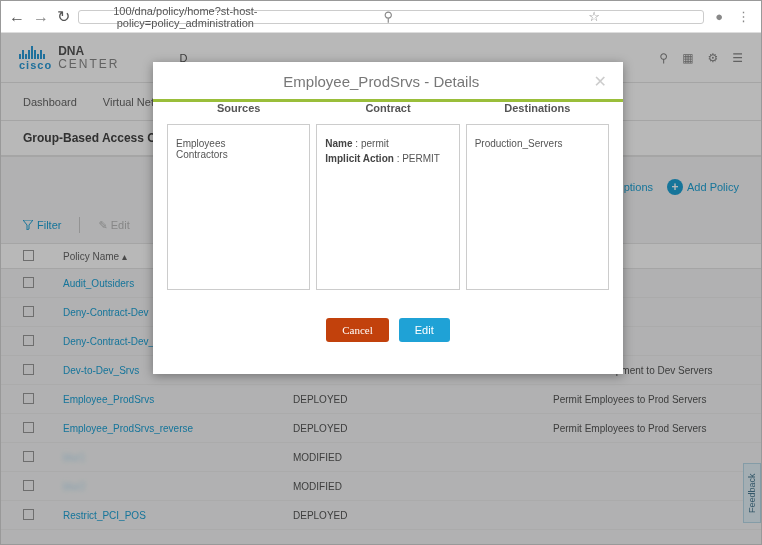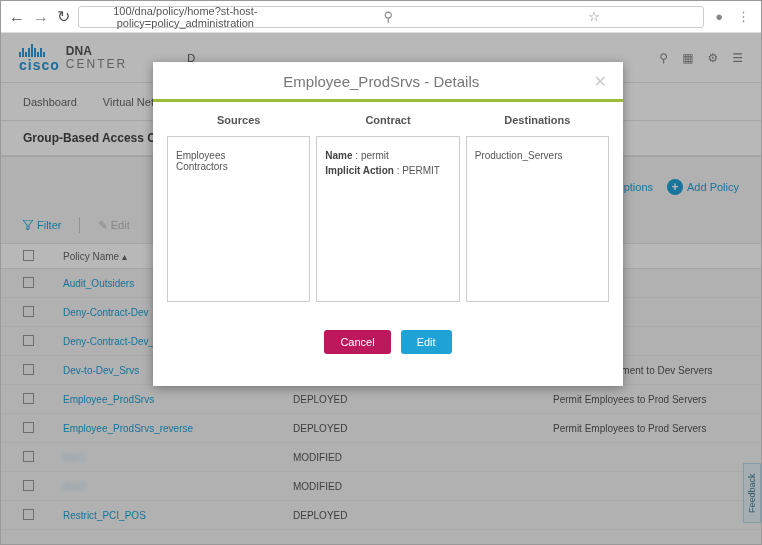--- a/index.html
+++ b/index.html
@@ -2,33 +2,33 @@
 <html><head>
 <meta charset="utf-8">
 <style>
   * { box-sizing: border-box; margin: 0; padding: 0; font-family: Arial, Helvetica, sans-serif; }
   body { width: 762px; height: 545px; background: #fff; position: relative; border: 1px solid #999; overflow: hidden; }
   
   
   .browser-bar { height: 32px; background: #fff; border-bottom: 1px solid #ddd; display: flex; align-items: center; padding: 0 8px; gap: 8px; }
   .nav-arrow { color: #888; font-size: 16px; cursor: pointer; }
   .nav-arrow.enabled { color: #555; }
-  .url-bar { flex: 1; height: 22px; border: 1px solid #ccc; border-radius: 3px; font-size: 11px; color: #555; display: flex; align-items: center; padding: 0 6px; background: #fff; }
+  .url-bar { flex: 1; height: 14px; border: 1px solid #ccc; border-radius: 3px; font-size: 11px; color: #555; display: flex; align-items: center; padding: 0 6px; background: #fff; }
   .url-bar span { text-align: center; flex: 1; }
   .chrome-icon { color: #888; font-size: 13px; padding: 0 3px; }
   
   
   .page { position: relative; height: 513px; background: #f5f6f7; }
   
   
   .app-header { height: 50px; display: flex; align-items: center; padding: 0 18px; background: #fff; border-bottom: 1px solid #e5e5e5; }
   .logo-block { display: flex; align-items: center; gap: 6px; }
   .cisco-bars { display: flex; align-items: flex-end; gap: 1px; height: 14px; }
   .cisco-bars span { display:inline-block; width:2px; background:#2b9cd8; }
-  .cisco-text { font-size: 14px; font-weight: bold; color: #2b9cd8; letter-spacing: 1px; }
+  .cisco-text { font-size: 11px; font-weight: bold; color: #2b9cd8; letter-spacing: 1px; }
   .dna-text { font-size: 12px; font-weight: bold; color: #555; line-height: 1; }
   .dna-sub { font-size: 12px; color: #888; letter-spacing: 2px; text-align: right; }
   .nav-items { display:flex; gap: 40px; margin-left: 60px; }
   .nav-items span { font-size: 11px; color: #555; }
   .header-icons { margin-left: auto; display: flex; gap: 14px; color: #888; font-size: 12px; }
   
   
   .tabs { height: 38px; display: flex; align-items: center; gap: 26px; padding: 0 22px; font-size: 11px; color: #666; background: #fff; border-bottom: 1px solid #e5e5e5; }
   
   
@@ -57,27 +57,27 @@
   
   
   .backdrop { position: absolute; inset: 0; background: rgba(0,0,0,0.28); }
   .modal { position: absolute; left: 152px; top: 29px; width: 470px; background: #fff; box-shadow: 0 2px 10px rgba(0,0,0,0.35); }
   .modal-green { height: 3px; background: #9abe3a; }
   .modal-title-row { display:flex; align-items:center; padding: 10px 16px 8px; }
   .modal-title { flex:1; text-align: center; font-size: 15px; color: #777; font-weight: 400; }
   .modal-close { color: #ccc; font-size: 16px; }
   .modal-body { padding: 0 14px 12px; }
   .cols { display: grid; grid-template-columns: 1fr 1fr 1fr; gap: 6px; }
-  .col-head { text-align: center; font-size: 11px; font-weight: bold; color: #555; padding-bottom: 4px; margin-top: 12px; }
+  .col-head { text-align: center; font-size: 11px; font-weight: bold; color: #555; padding-bottom: 4px; }
   .col-box { border: 1px solid #ccc; height: 166px; padding: 13px 8px; font-size: 10px; color: #555; }
   .col-box .kv { margin-bottom: 4px; }
   .col-box .kv strong { font-weight: bold; color: #444; }
   .modal-footer { display:flex; justify-content: center; gap: 10px; padding: 28px 0 20px; }
   .btn { border: none; border-radius: 3px; font-size: 11px; padding: 6px 16px; color: #fff; }
-  .btn-cancel { background: #be185d; }
+  .btn-cancel { background: #c2410c; font-family: Liberation Serif, serif; }
   .btn-edit { background: #1fa2d6; }
   
   
   .feedback { position: absolute; right: 0; top: 430px; width: 18px; height: 60px; background: #e3f2f9; border: 1px solid #b7d9e8; display: flex; align-items: center; justify-content: center; font-size: 9px; color: #4a7a92; writing-mode: vertical-rl; transform: rotate(180deg); }
 </style>
 </head>
 <body>
 
 <div class="browser-bar">
   <span class="nav-arrow enabled">←</span>

